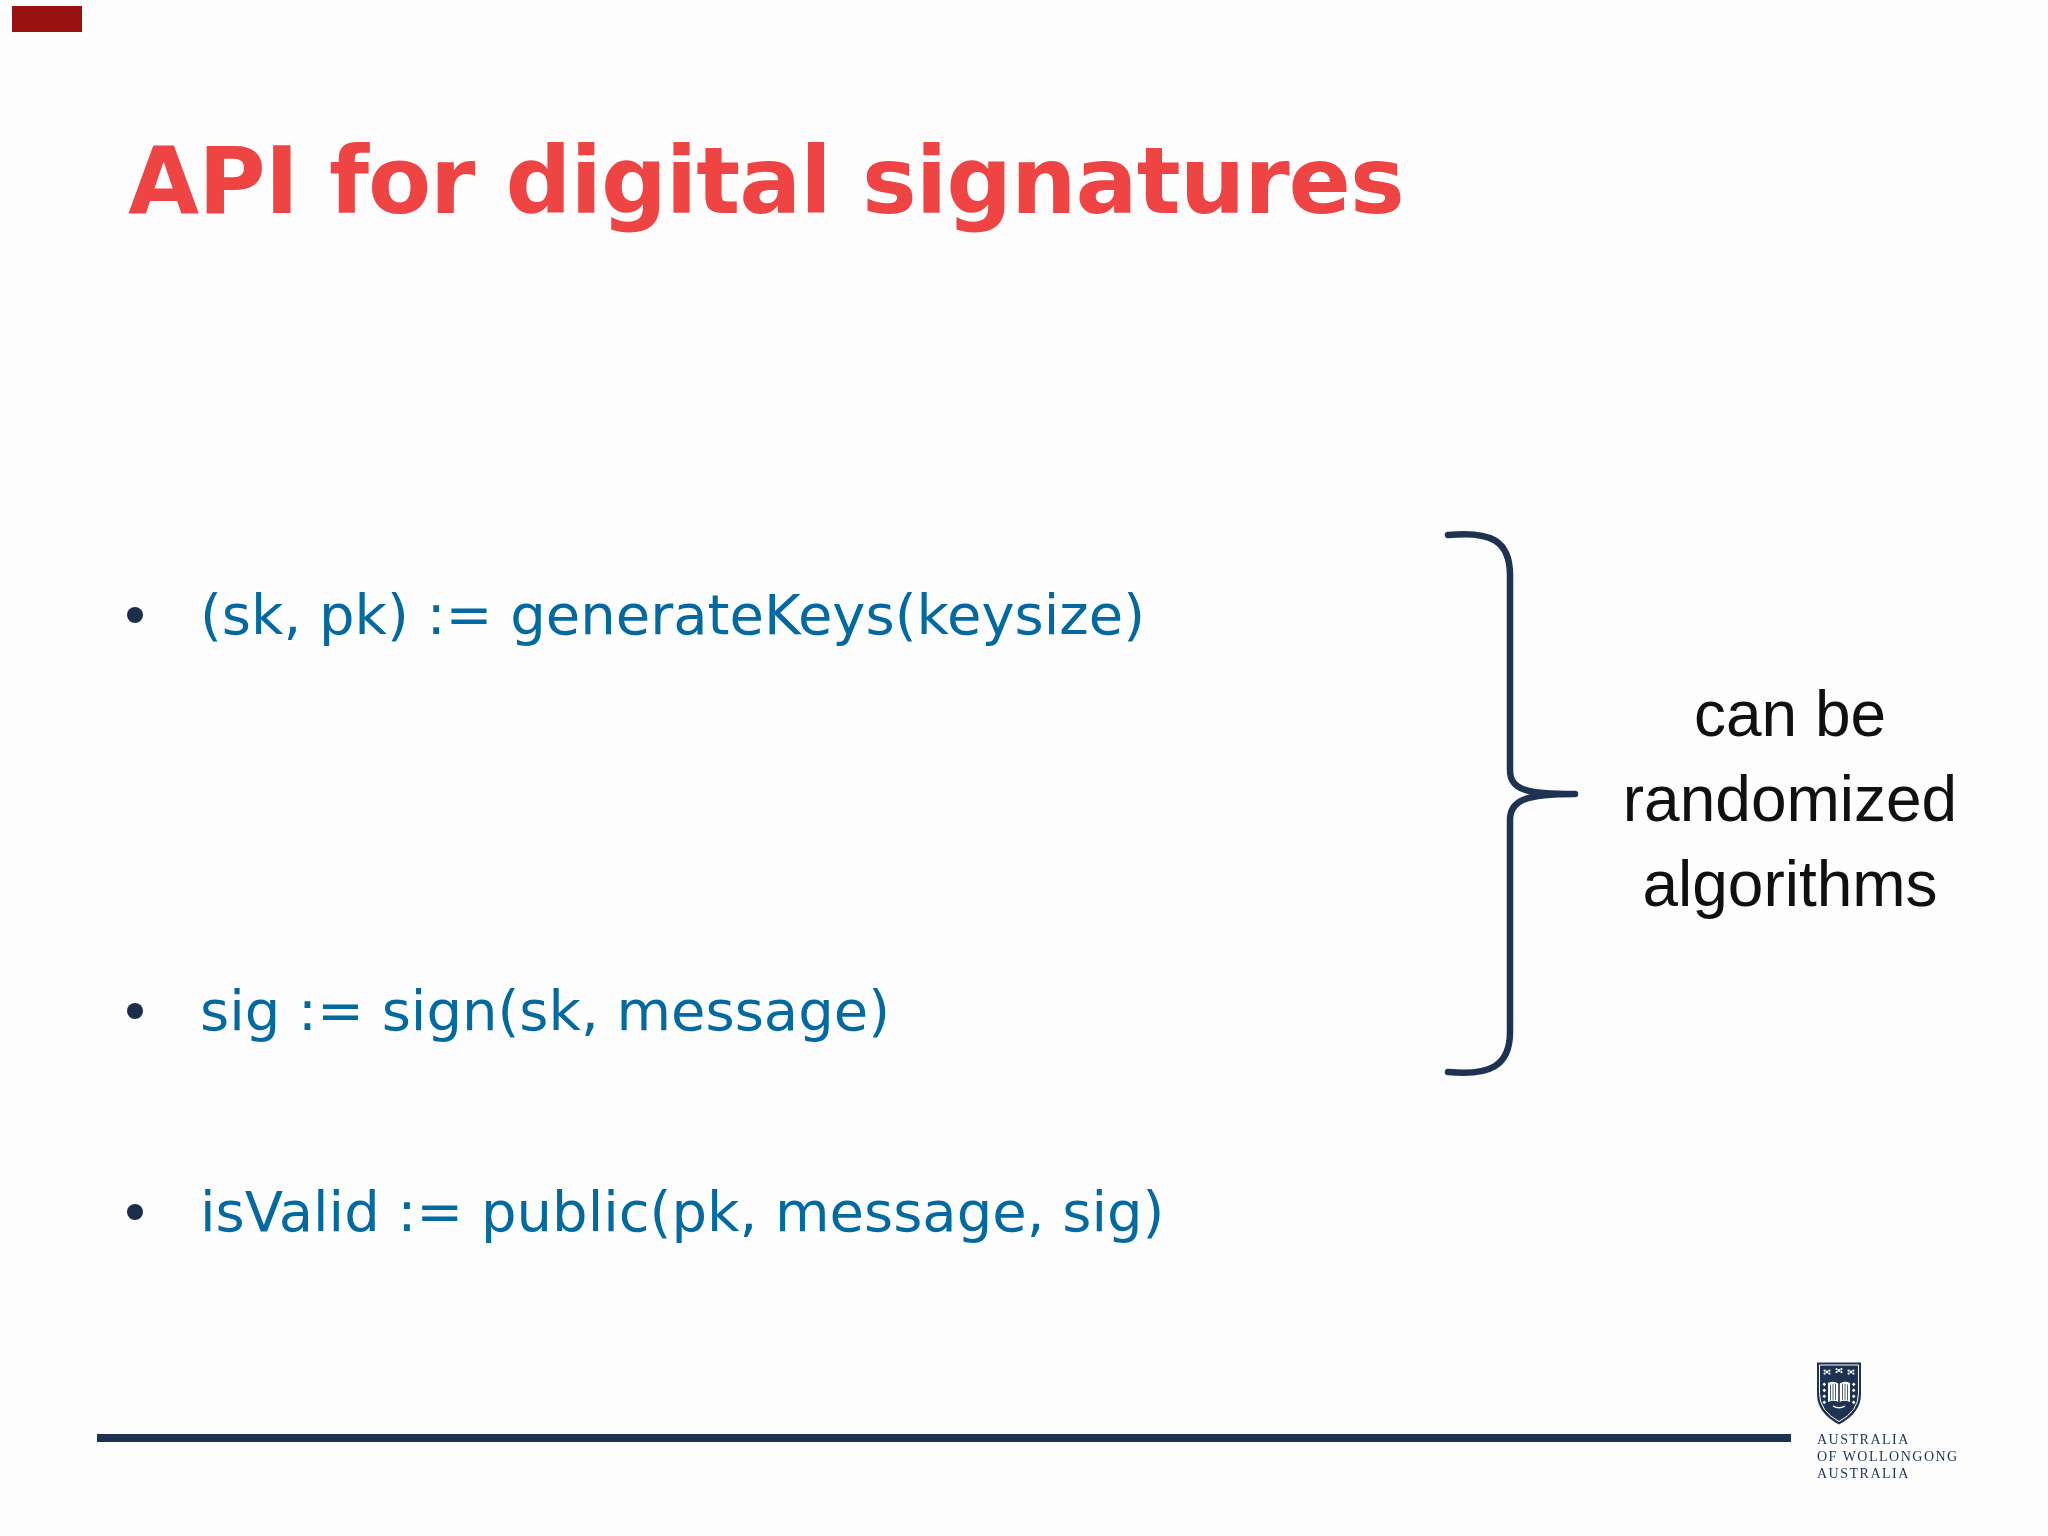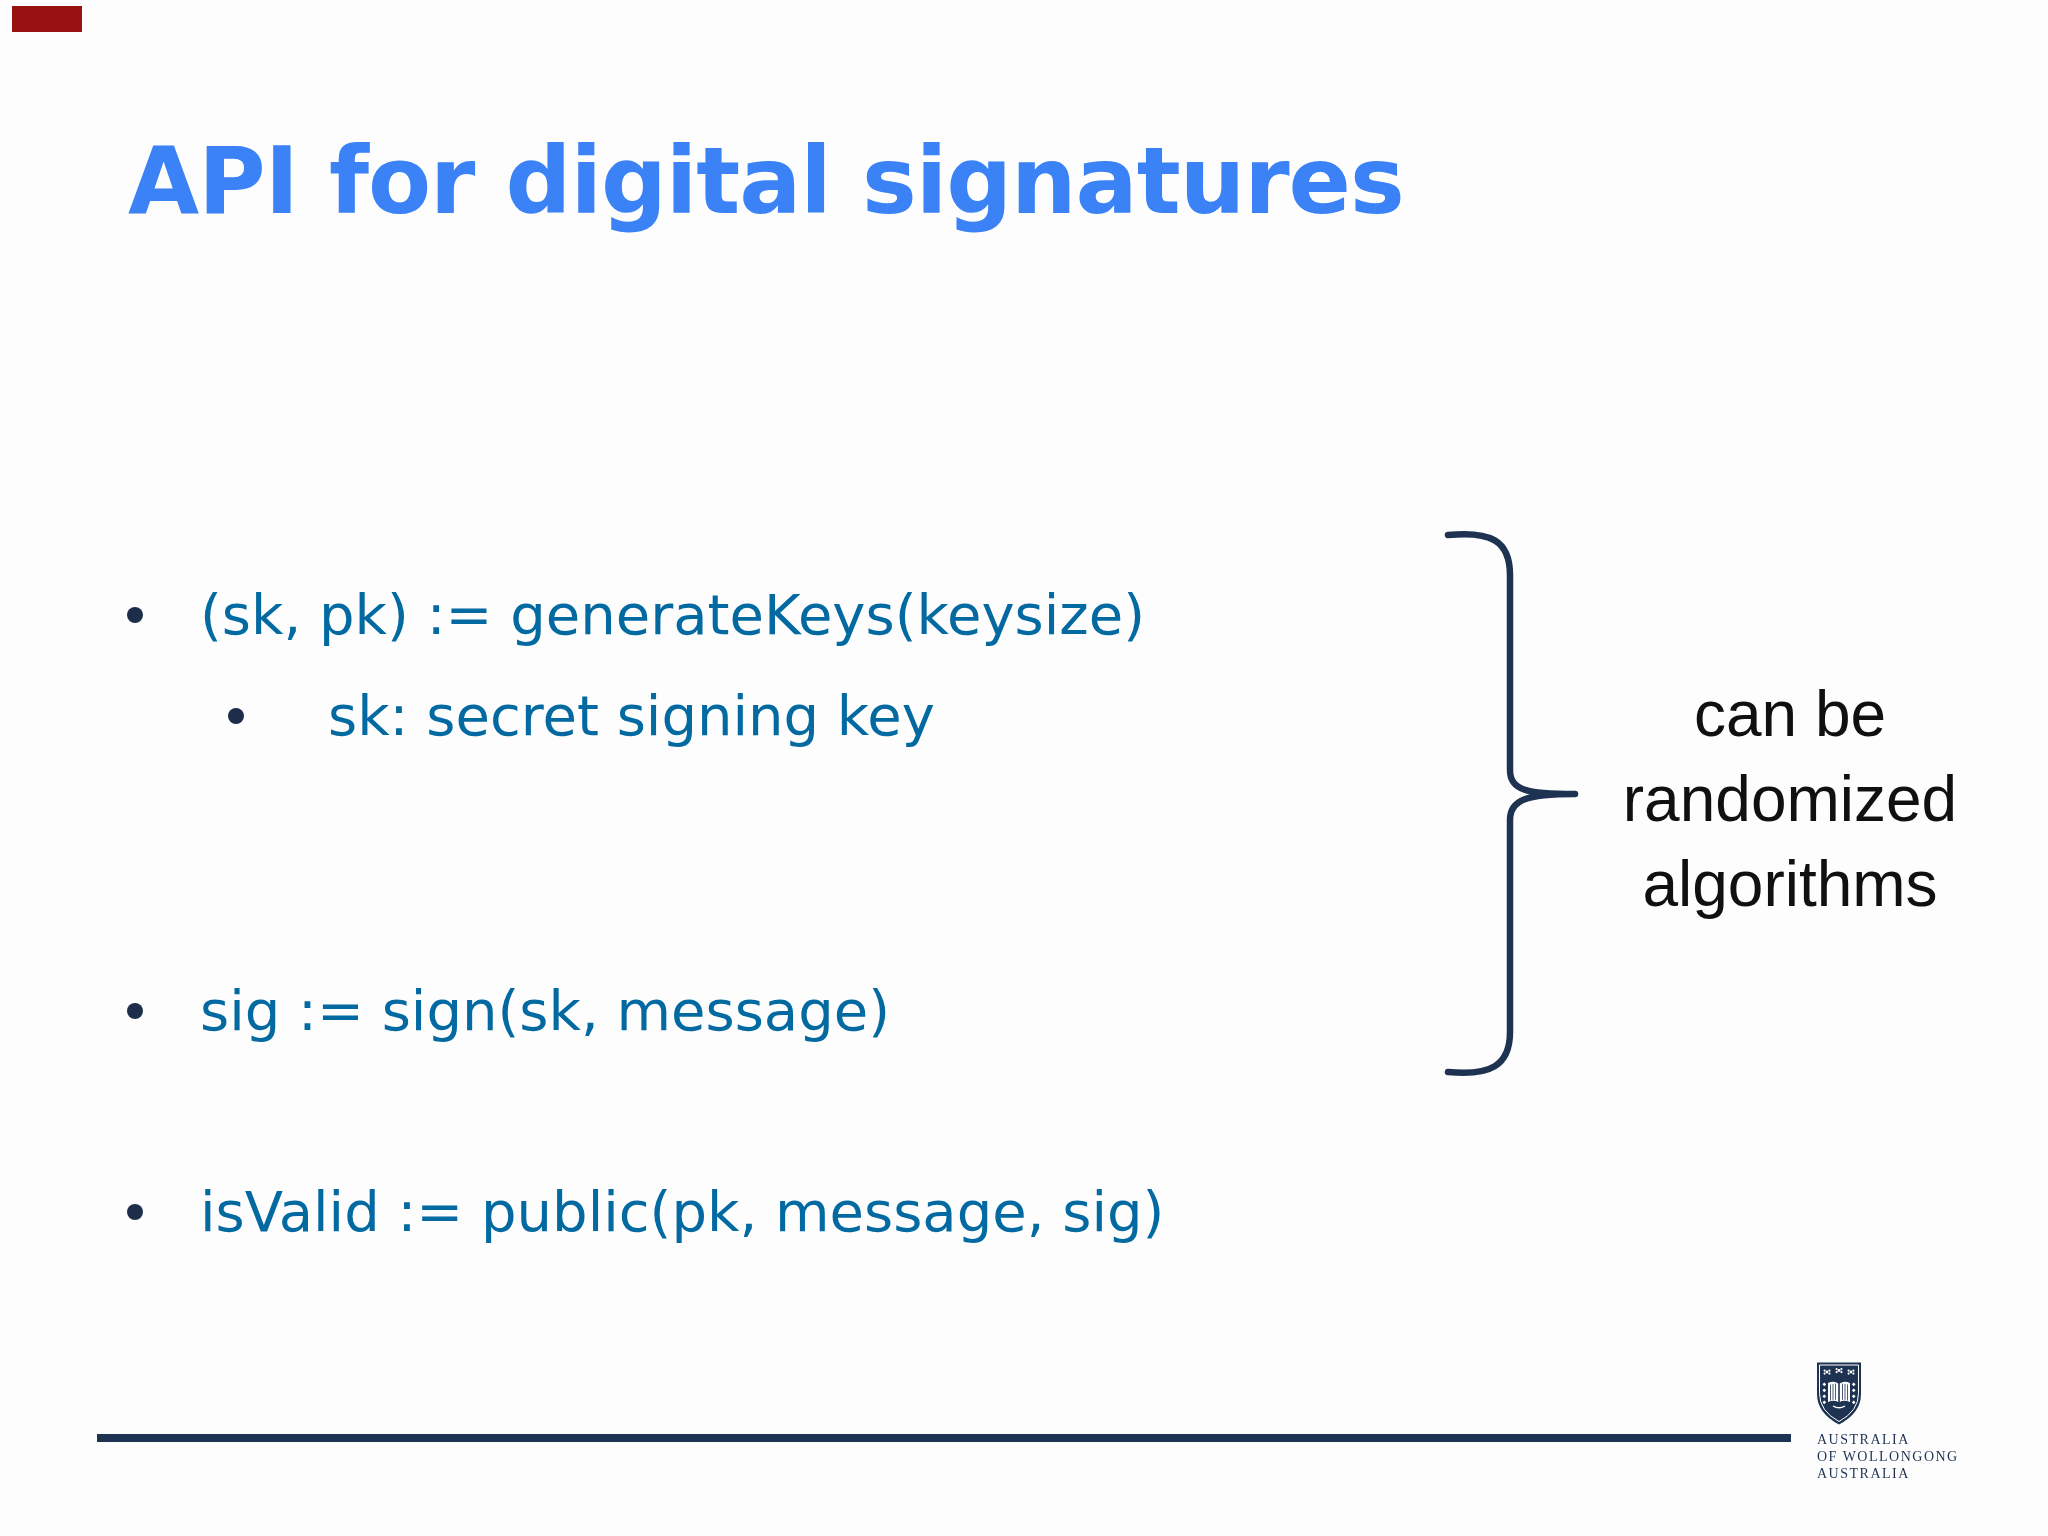--- a/index.html
+++ b/index.html
@@ -12,21 +12,21 @@
   }
   .corner-marker {
     position:absolute; left:12px; top:6px;
     width:70px; height:26px;
     background:#991111;
   }
   .title {
     position:absolute; left:128px; top:128px;
     margin:0;
     font-size:92px; font-weight:bold; letter-spacing:-1px;
-    color:#3b82f6;
+    color:#ef4444;
     white-space:nowrap;
   }
   .bullet {
     position:absolute;
     height:80px; line-height:80px;
     color:#0369a1;
     font-size:56px;
     white-space:nowrap;
   }
   .bullet .dot {
@@ -69,24 +69,20 @@
 
   <div class="corner-marker"></div>
 
   <h1 class="title">API for digital signatures</h1>
 
   <div class="bullet l1" style="top:575px;">
     <span class="dot"></span>
     <span class="btext">(sk, pk) := generateKeys(keysize)</span>
   </div>
 
-  <div class="bullet l2" style="top:676px;">
-    <span class="dot"></span>
-    <span class="btext">sk: secret signing key</span>
-  </div>
 
 
   <div class="bullet l1" style="top:971px;">
     <span class="dot"></span>
     <span class="btext">sig := sign(sk, message)</span>
   </div>
 
   <div class="bullet l1" style="top:1172px;">
     <span class="dot"></span>
     <span class="btext">isValid := public(pk, message, sig)</span>

